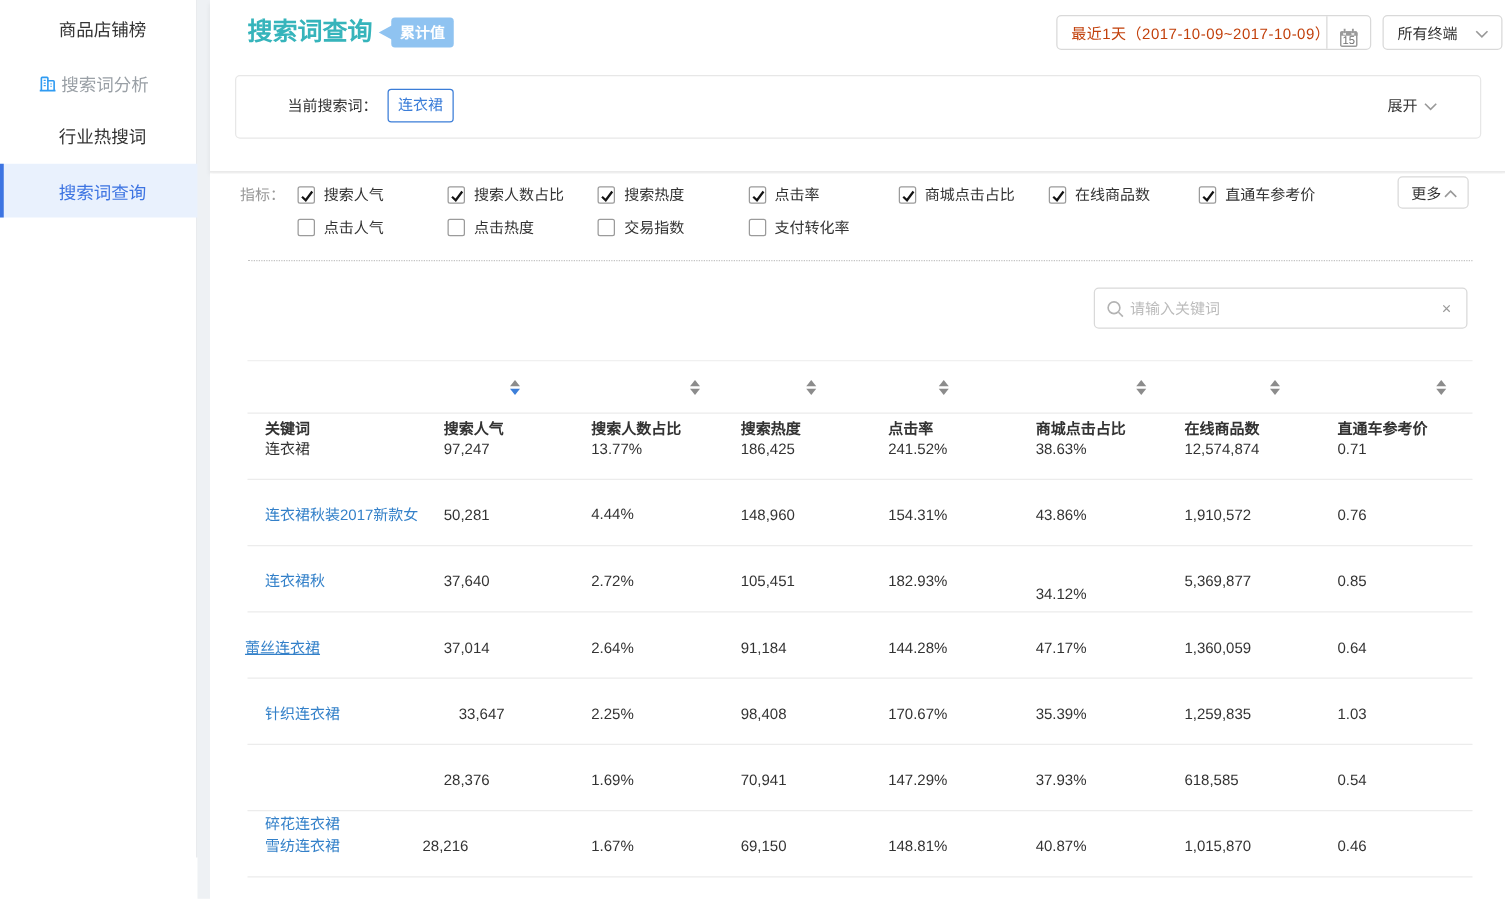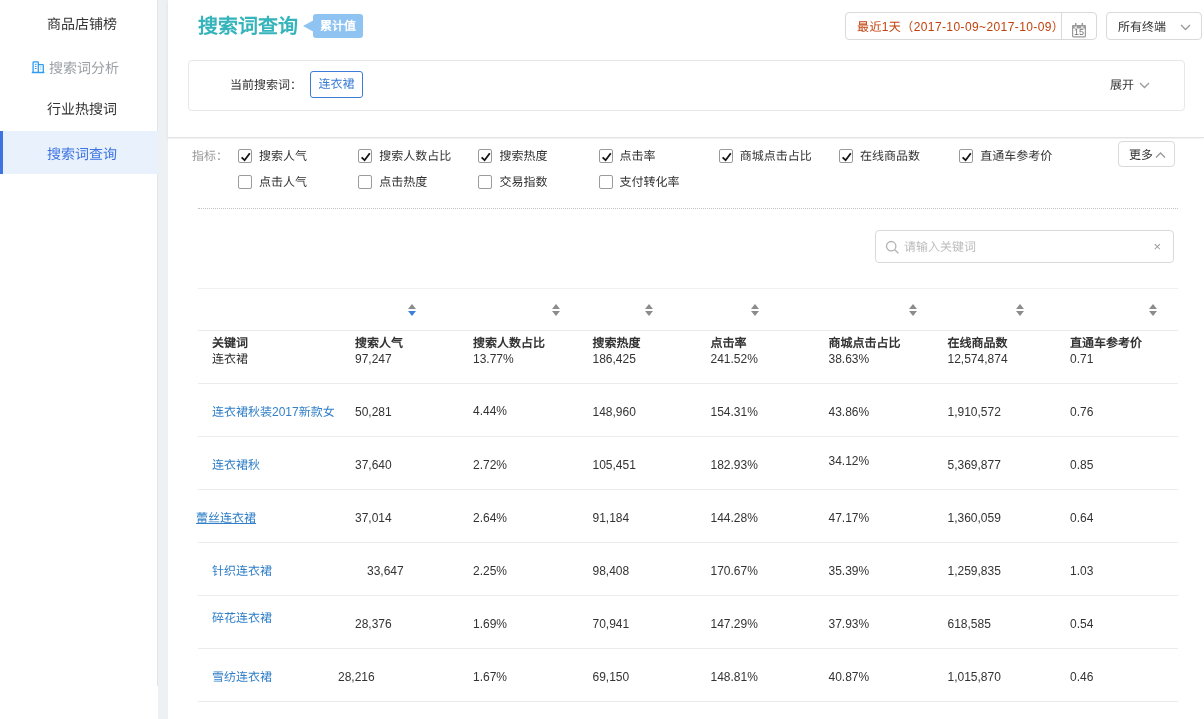--- a/index.html
+++ b/index.html
@@ -246,40 +246,40 @@
     <div class="tc" style="left:592.5px; top:405px;">148,960</div>
     <div class="tc" style="left:710.5px; top:405px;">154.31%</div>
     <div class="tc" style="left:828.5px; top:405px;">43.86%</div>
     <div class="tc" style="left:947.5px; top:405px;">1,910,572</div>
     <div class="tc" style="left:1070px; top:405px;">0.76</div>
     <div class="tc lk" style="left:212px; top:458px;">连衣裙秋</div>
     <div class="tc" style="left:355px; top:458px;">37,640</div>
     <div class="tc" style="left:473px; top:458px;">2.72%</div>
     <div class="tc" style="left:592.5px; top:458px;">105,451</div>
     <div class="tc" style="left:710.5px; top:458px;">182.93%</div>
-    <div class="tc" style="left:828.5px; top:454px;text-align:center;">34.12%</div>
+    <div class="tc" style="left:828.5px; top:468px;text-align:center;">34.12%</div>
     <div class="tc" style="left:947.5px; top:458px;">5,369,877</div>
     <div class="tc" style="left:1070px; top:458px;">0.85</div>
     <div class="tc lk" style="left:196px; top:511px;text-decoration:underline;">蕾丝连衣裙</div>
     <div class="tc" style="left:355px; top:511px;">37,014</div>
     <div class="tc" style="left:473px; top:511px;">2.64%</div>
     <div class="tc" style="left:592.5px; top:511px;">91,184</div>
     <div class="tc" style="left:710.5px; top:511px;">144.28%</div>
     <div class="tc" style="left:828.5px; top:511px;">47.17%</div>
     <div class="tc" style="left:947.5px; top:511px;">1,360,059</div>
     <div class="tc" style="left:1070px; top:511px;">0.64</div>
     <div class="tc lk" style="left:212px; top:564px;">针织连衣裙</div>
     <div class="tc" style="left:355px; top:564px;margin-left:12px;">33,647</div>
     <div class="tc" style="left:473px; top:564px;">2.25%</div>
     <div class="tc" style="left:592.5px; top:564px;">98,408</div>
     <div class="tc" style="left:710.5px; top:564px;">170.67%</div>
     <div class="tc" style="left:828.5px; top:564px;">35.39%</div>
     <div class="tc" style="left:947.5px; top:564px;">1,259,835</div>
     <div class="tc" style="left:1070px; top:564px;">1.03</div>
-    <div class="tc lk" style="left:212px; top:611px;">碎花连衣裙</div>
+    <div class="tc lk" style="left:212px; top:652px;">碎花连衣裙</div>
     <div class="tc" style="left:355px; top:617px;">28,376</div>
     <div class="tc" style="left:473px; top:617px;">1.69%</div>
     <div class="tc" style="left:592.5px; top:617px;">70,941</div>
     <div class="tc" style="left:710.5px; top:617px;">147.29%</div>
     <div class="tc" style="left:828.5px; top:617px;">37.93%</div>
     <div class="tc" style="left:947.5px; top:617px;">618,585</div>
     <div class="tc" style="left:1070px; top:617px;">0.54</div>
     <div class="tc lk" style="left:212px; top:670px;">雪纺连衣裙</div>
     <div class="tc" style="left:338px; top:670px;">28,216</div>
     <div class="tc" style="left:473px; top:670px;">1.67%</div>

